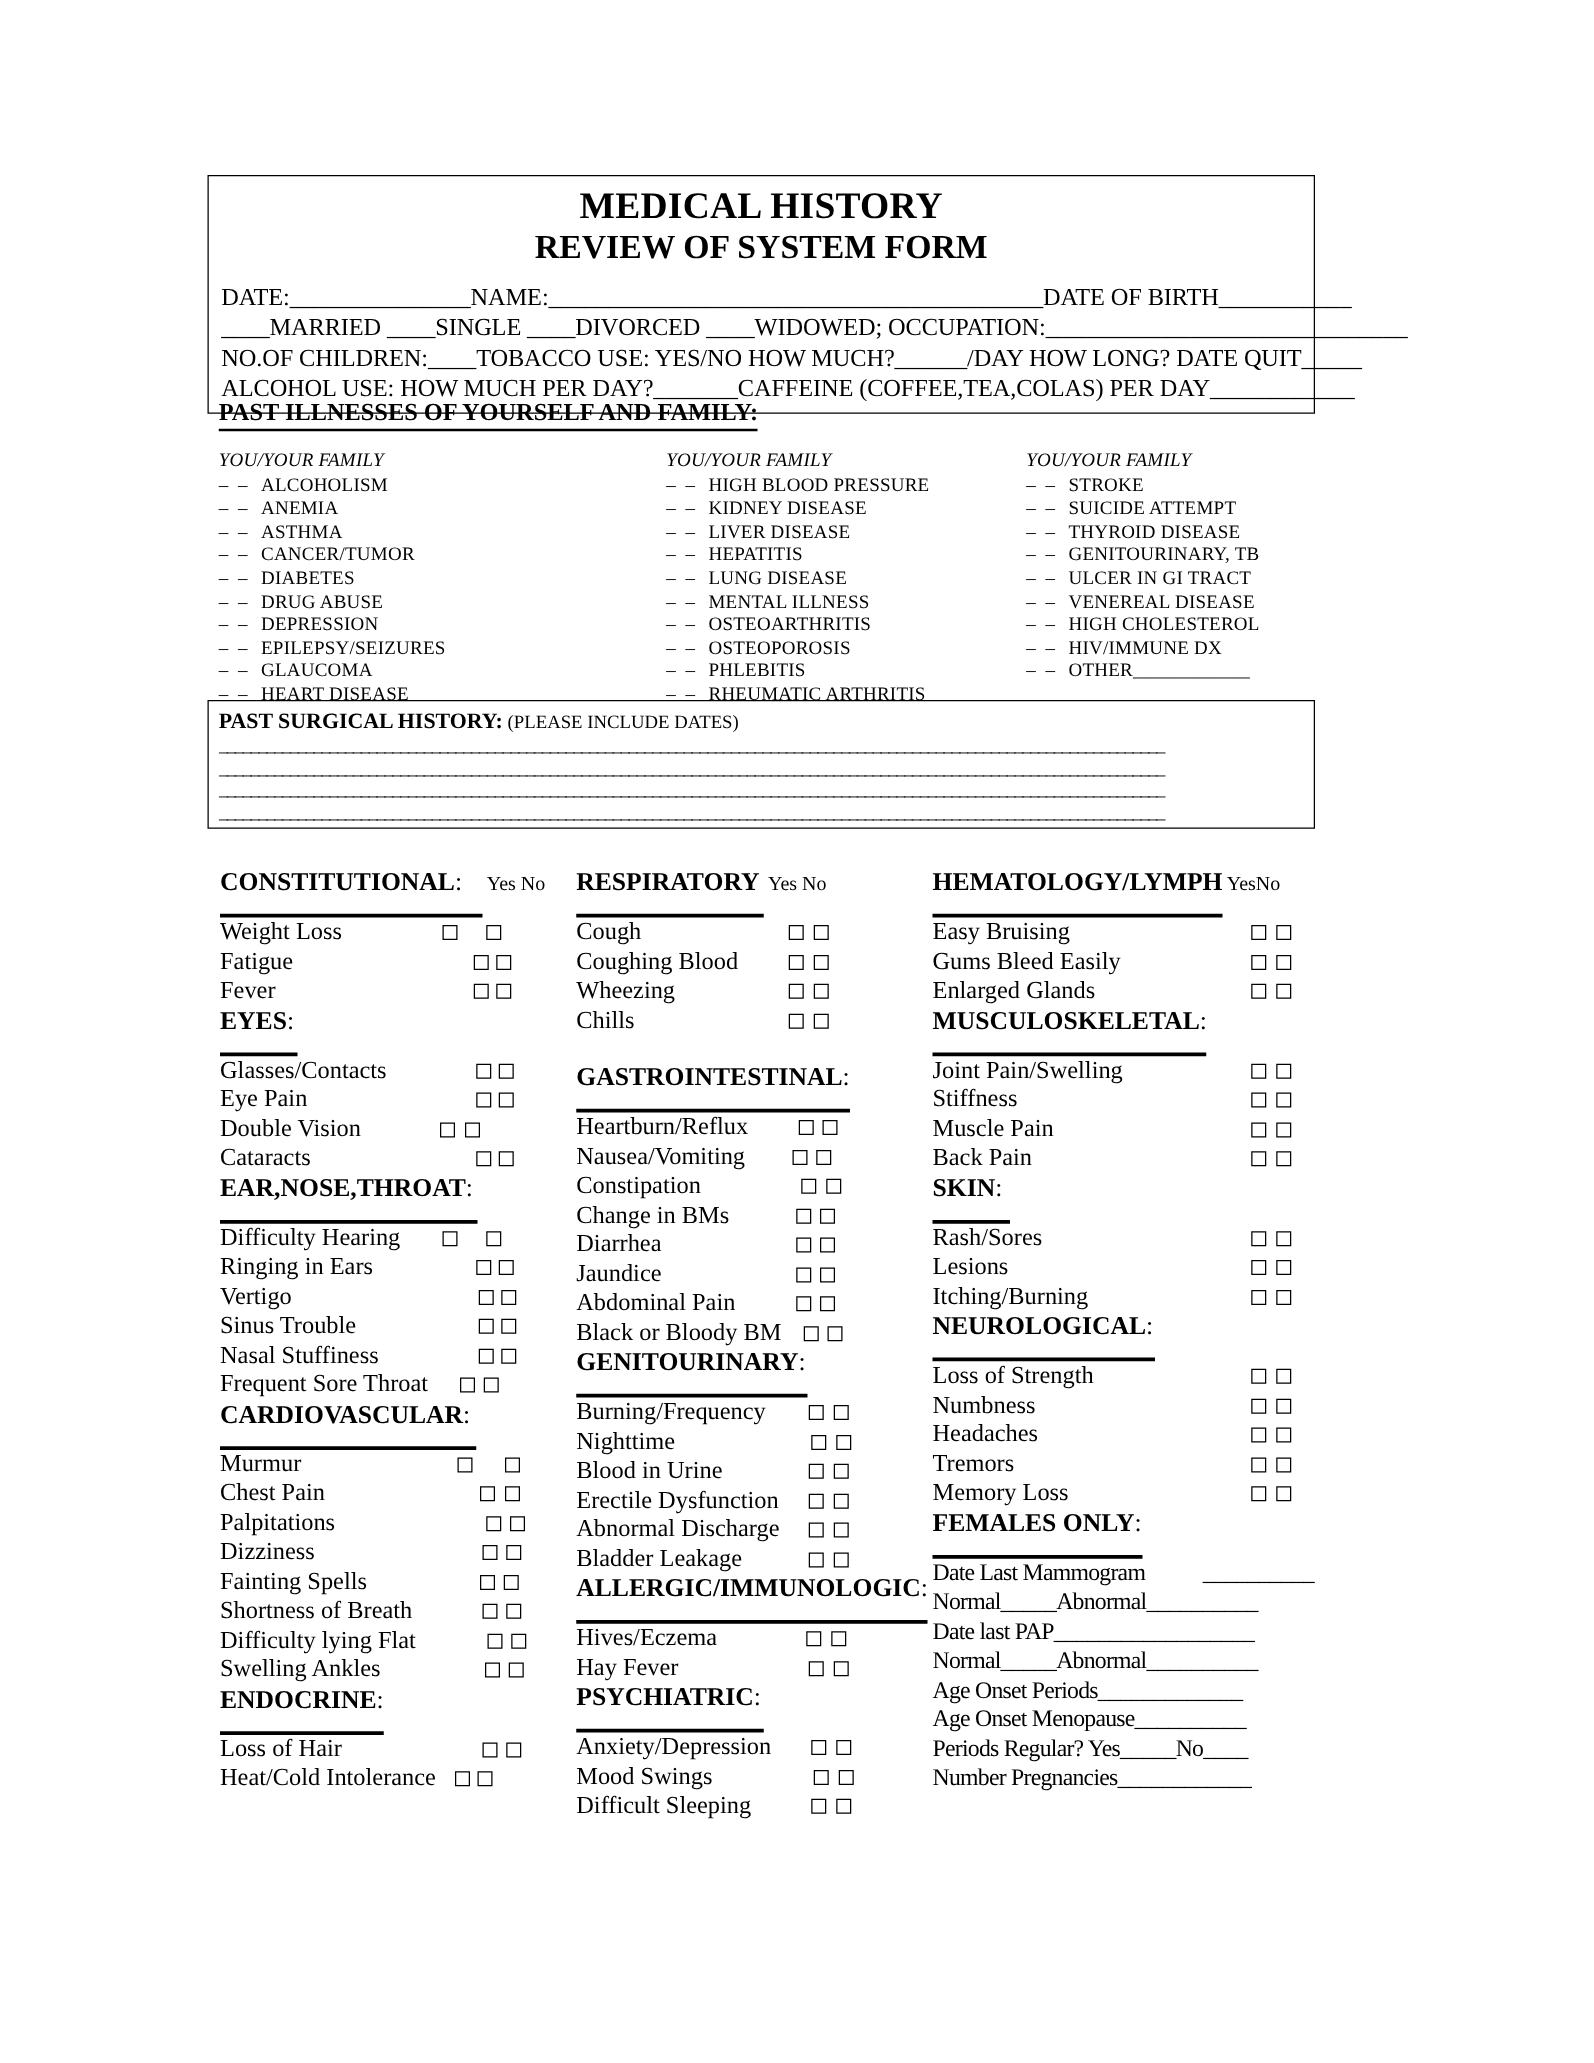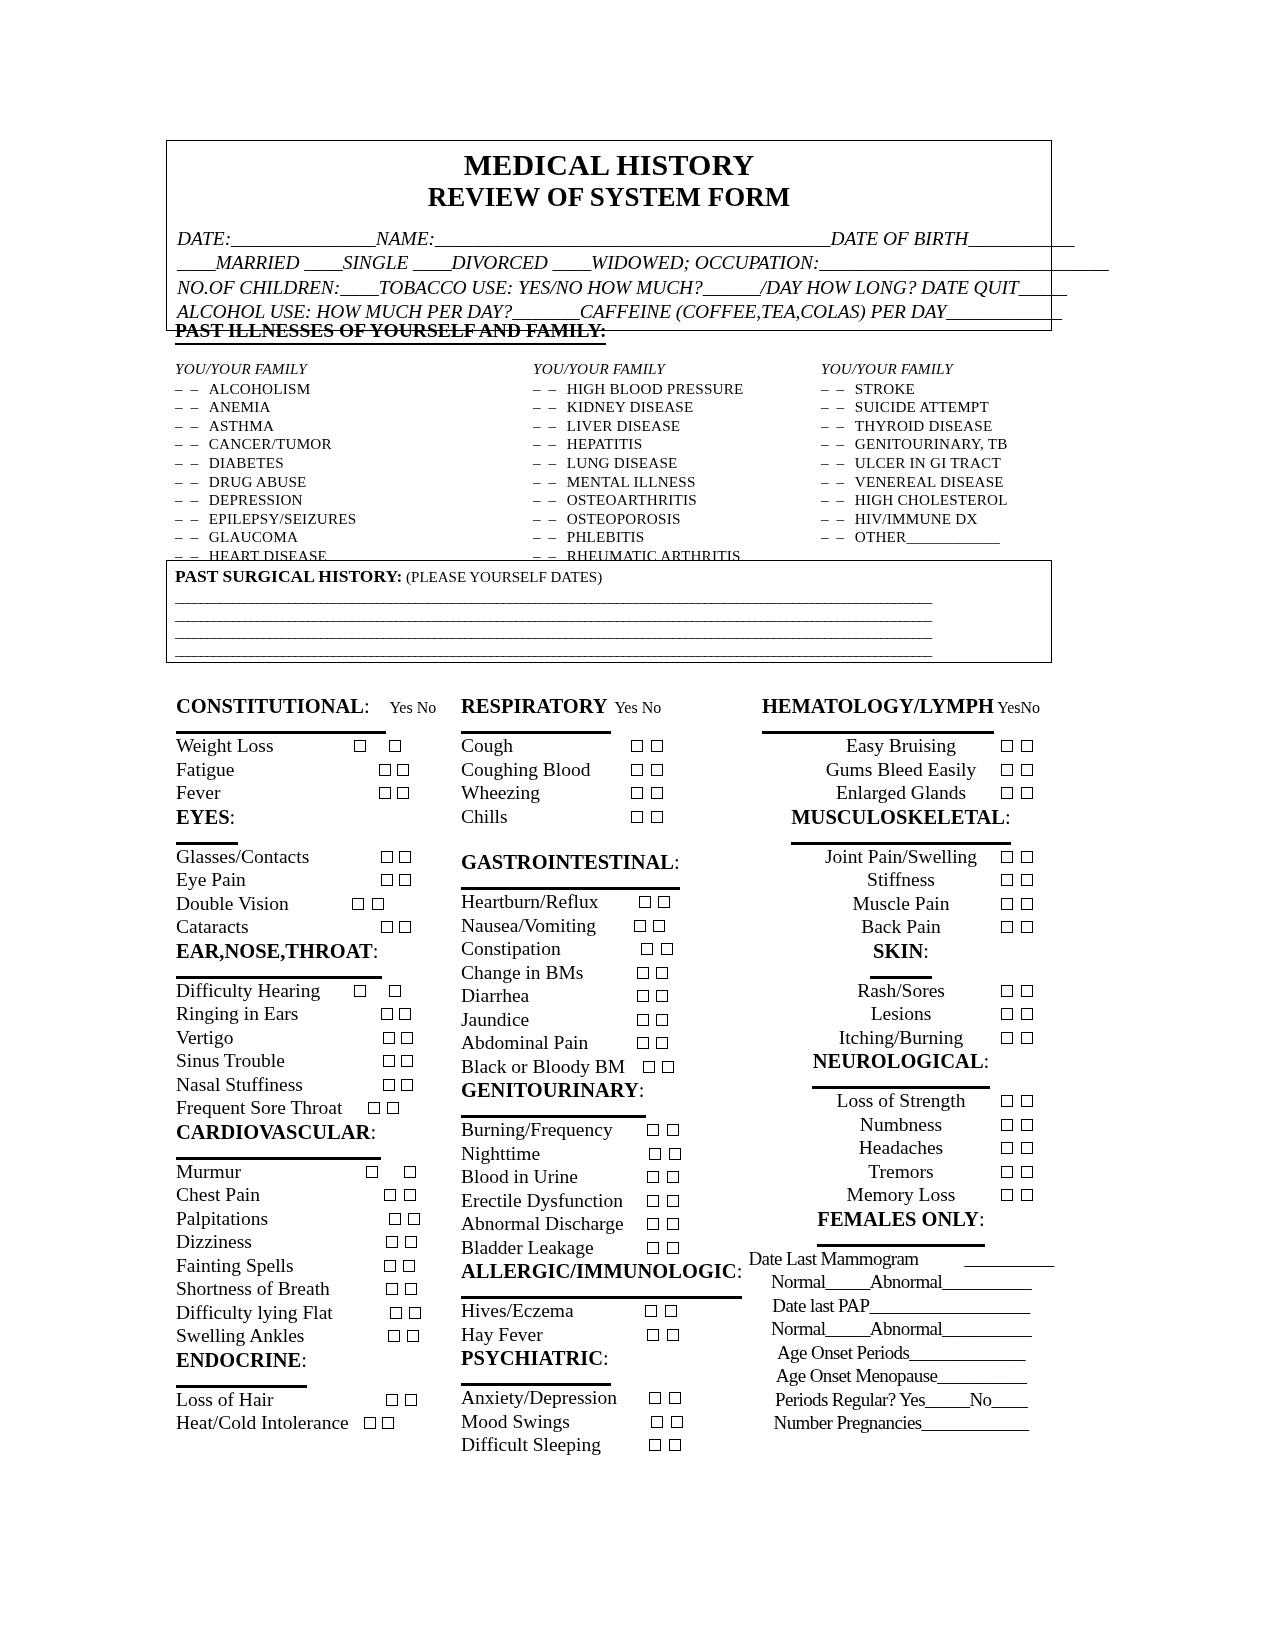--- a/index.html
+++ b/index.html
@@ -13,21 +13,21 @@
   }
   .page { position:relative; width:1275px; height:1650px; }
 
   
   .hdr-box{
     position:absolute; left:166px; top:140px; width:886px; height:191px;
     border:1.5px solid #000; padding:8px 10px 0 10px;
   }
   .title1{ text-align:center; font-weight:bold; font-size:30px; letter-spacing:.2px; line-height:1.08; }
   .title2{ text-align:center; font-weight:bold; font-size:27px; line-height:1.1; margin-top:2px;}
-  .demo-lines{ margin-top:14px; font-size:19.5px; line-height:1.25; white-space:nowrap;font-style:italic; }
+  .demo-lines{ margin-top:14px; font-size:19.5px; line-height:1.25; white-space:nowrap; }
   .demo-lines div{ letter-spacing:-0.1px; }
 
   
   .past-head{
     position:absolute; left:175px; top:320px;
     font-weight:bold; font-size:19.5px;
     border-bottom:2.5px solid #000; padding-bottom:1px;
   }
   .ill-cols{
     position:absolute; left:175px; top:360px; width:880px;
@@ -53,21 +53,21 @@
 
   .ros-note{
     position:absolute; left:176px; top:664px; font-size:15.2px; letter-spacing:-0.1px; white-space:nowrap;
   }
 
   
   .ros{ position:absolute; left:176px; top:694px; width:880px; }
   .ros-col{ position:absolute; top:0; }
   .ros-col.col1{ left:0px;   width:285px; }
   .ros-col.col2{ left:285px; width:285px; }
-  .ros-col.col3{ left:570px; width:310px;text-align:center; }
+  .ros-col.col3{ left:570px; width:310px; }
 
   .sec-head{
     font-weight:bold; font-size:20.5px; white-space:nowrap;
     border-bottom:3px solid #000; display:inline-block; padding-bottom:13px;
     line-height:24px;
   }
   .sec-head .colon{ font-weight:normal; }
   .sec-wrap{ line-height:25.5px; }
 
   .row{ position:relative; height:23.5px; font-size:19.5px; white-space:nowrap; line-height:23.5px; }
@@ -139,21 +139,21 @@
         <div class="ill-row"><span class="dash">– – </span><span>ULCER IN GI TRACT</span></div>
         <div class="ill-row"><span class="dash">– – </span><span>VENEREAL DISEASE</span></div>
         <div class="ill-row"><span class="dash">– – </span><span>HIGH CHOLESTEROL</span></div>
         <div class="ill-row"><span class="dash">– – </span><span>HIV/IMMUNE DX</span></div>
         <div class="ill-row"><span class="dash">– – </span><span>OTHER____________</span></div>
       </div>
   </div>
 
   <div class="surg-box">
     <div class="surg-title">
-      <b>PAST SURGICAL HISTORY:</b><span> (PLEASE YOURSELF DATES)</span>
+      <b>PAST SURGICAL HISTORY:</b><span> (PLEASE INCLUDE DATES)</span>
     </div>
     <div>
         <div class="surg-line">________________________________________________________________________________________________________________________</div>
         <div class="surg-line">________________________________________________________________________________________________________________________</div>
         <div class="surg-line">________________________________________________________________________________________________________________________</div>
         <div class="surg-line">________________________________________________________________________________________________________________________</div>
       </div>
   </div>
 
 

